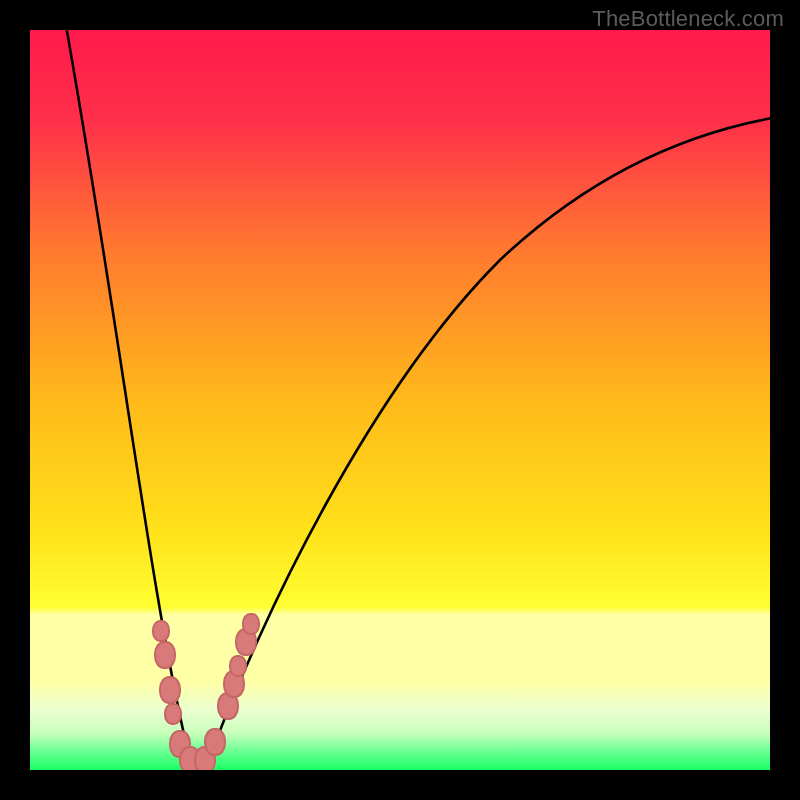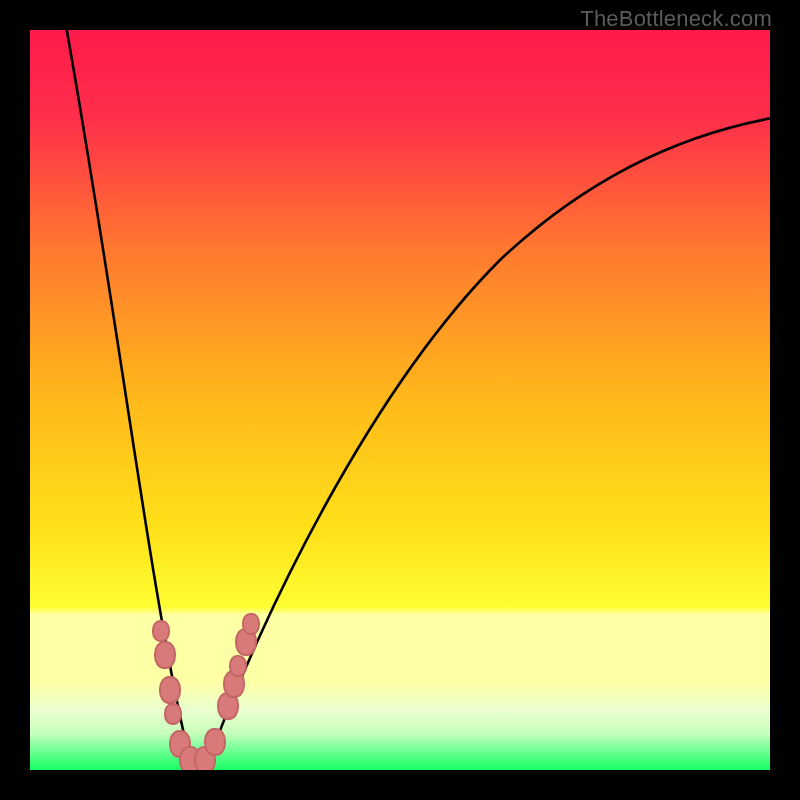--- a/index.html
+++ b/index.html
@@ -24,21 +24,21 @@
     height: 740px;
     overflow: hidden;
   }
   .gradient-bg {
     position: absolute;
     inset: 0;
   }
   .watermark {
     position: absolute;
     top: 6px;
-    right: 28px;
+    right: 16px;
     font-family: Arial, Helvetica, sans-serif;
     font-size: 22px;
     font-weight: 500;
     color: #5c5c5c;
     letter-spacing: 0.2px;
     user-select: none;
   }
   svg.curve {
     position: absolute;
     inset: 0;

